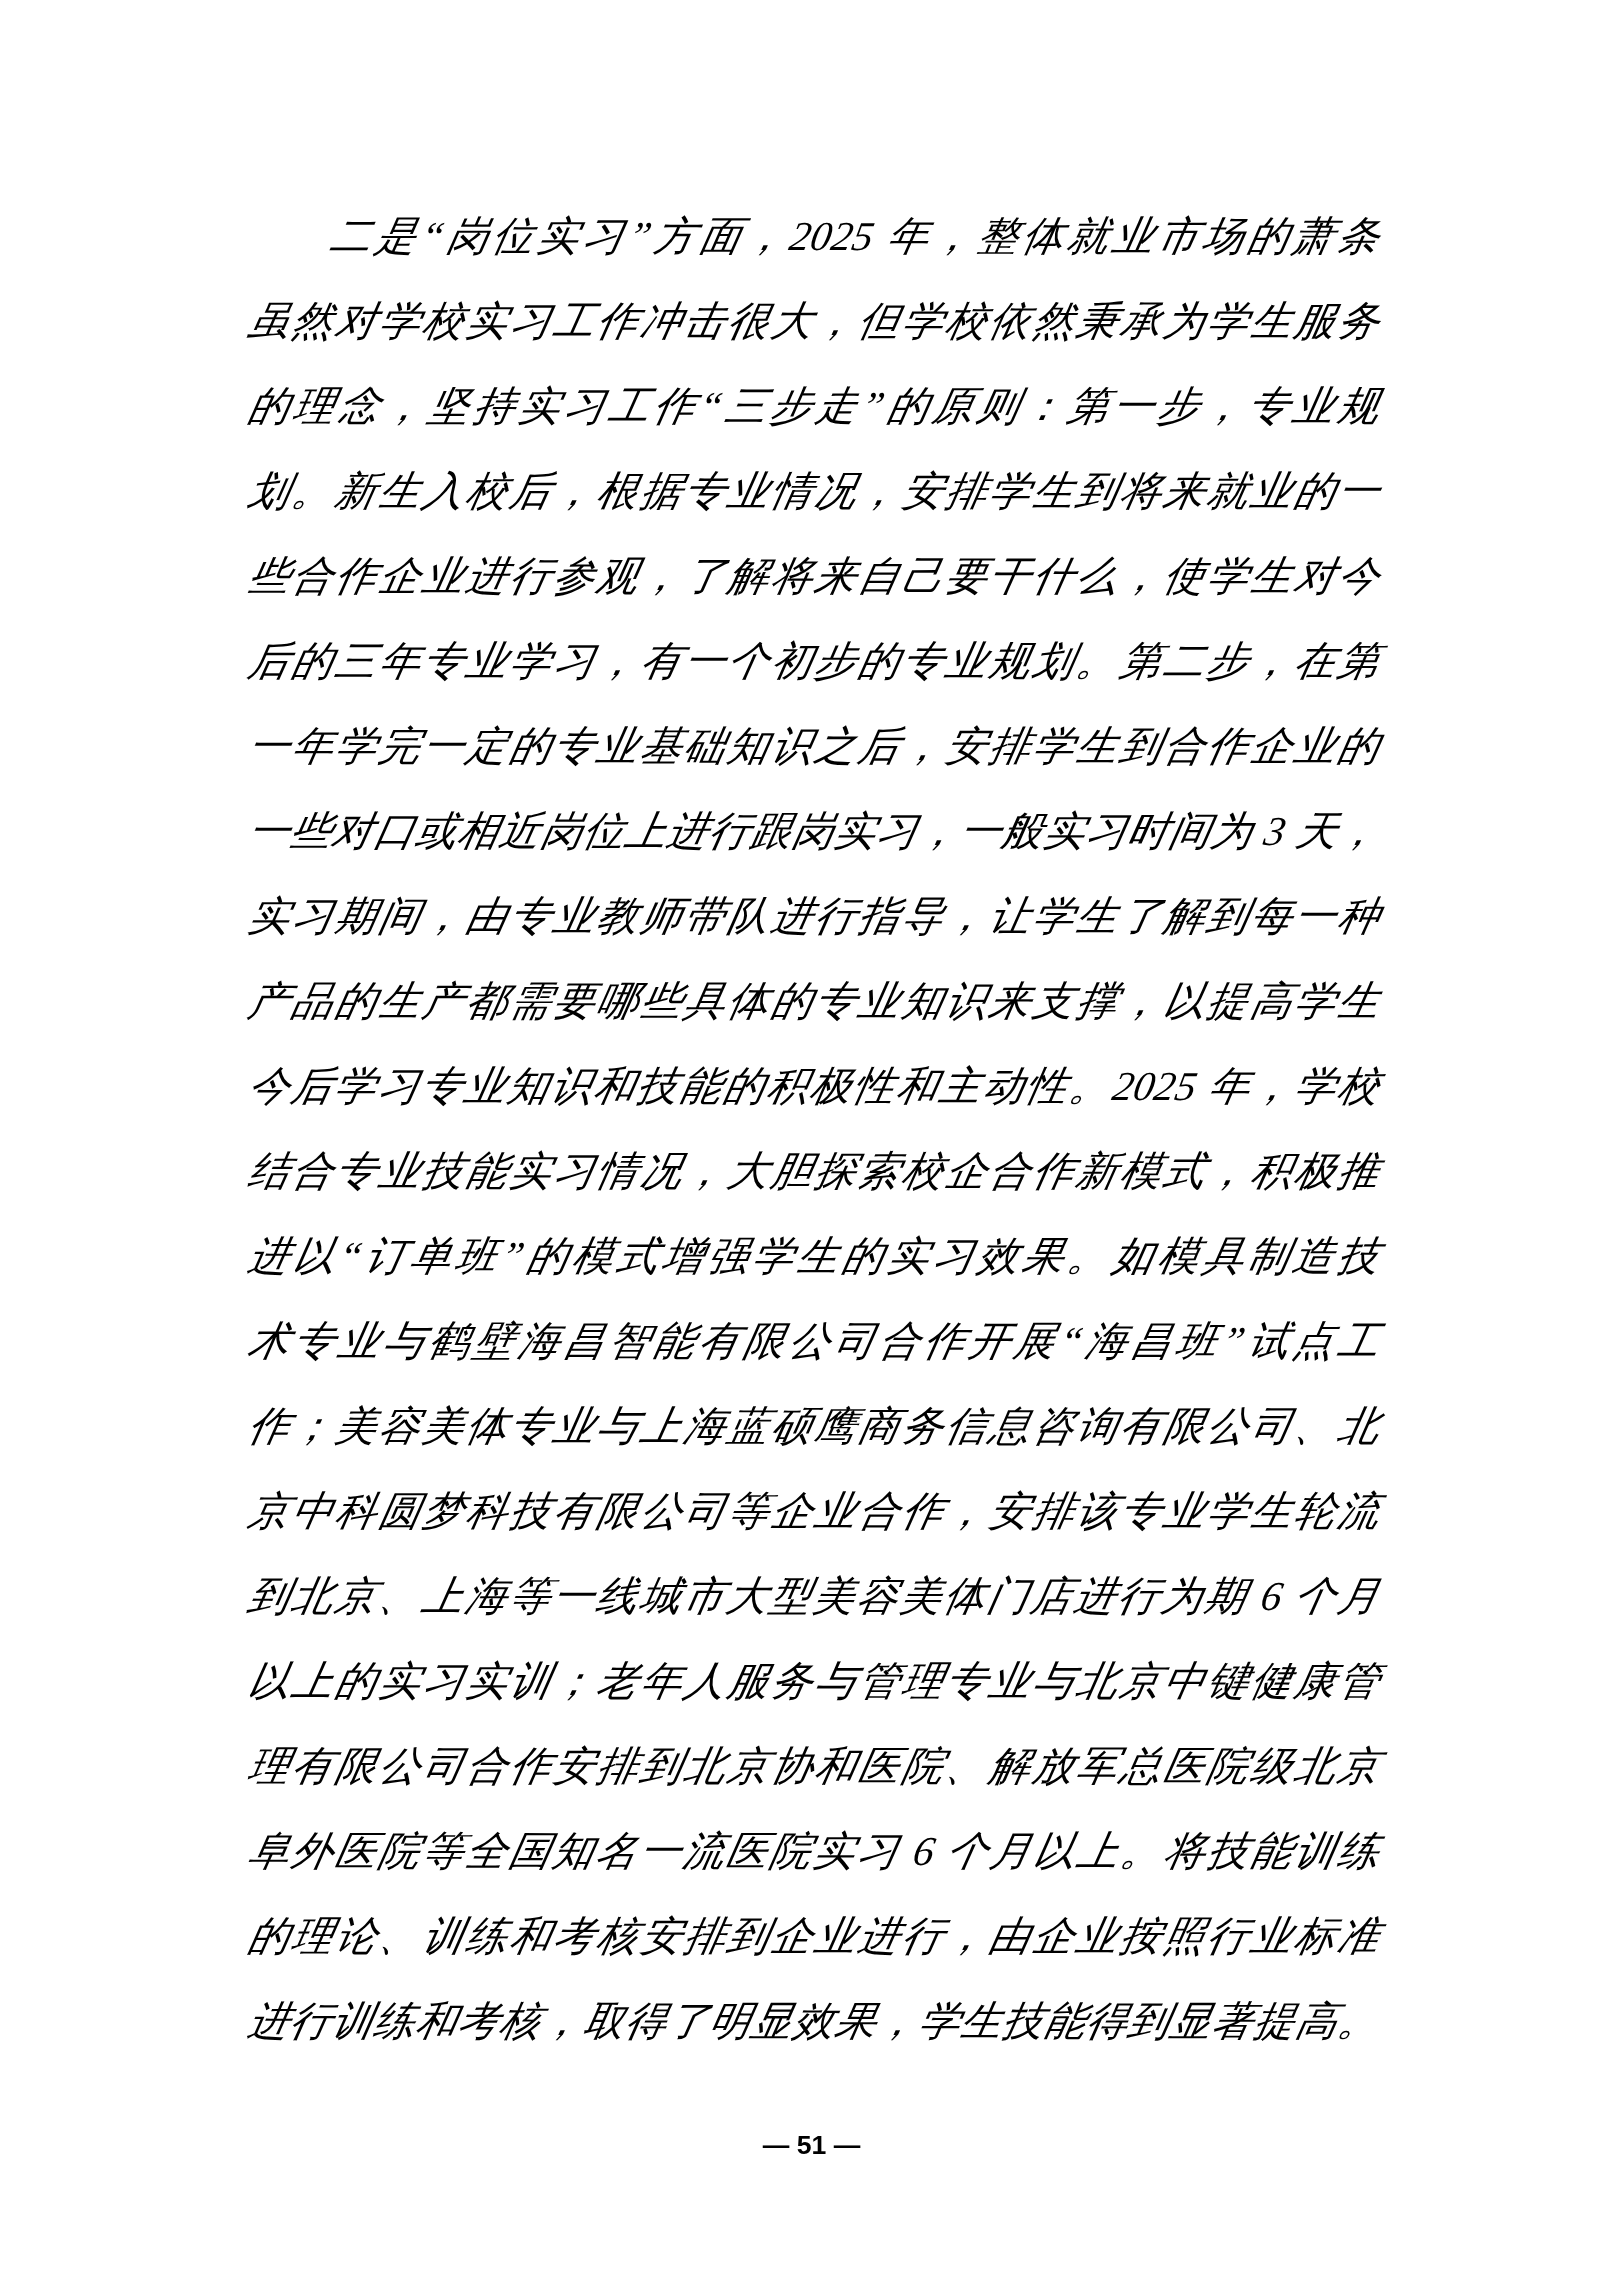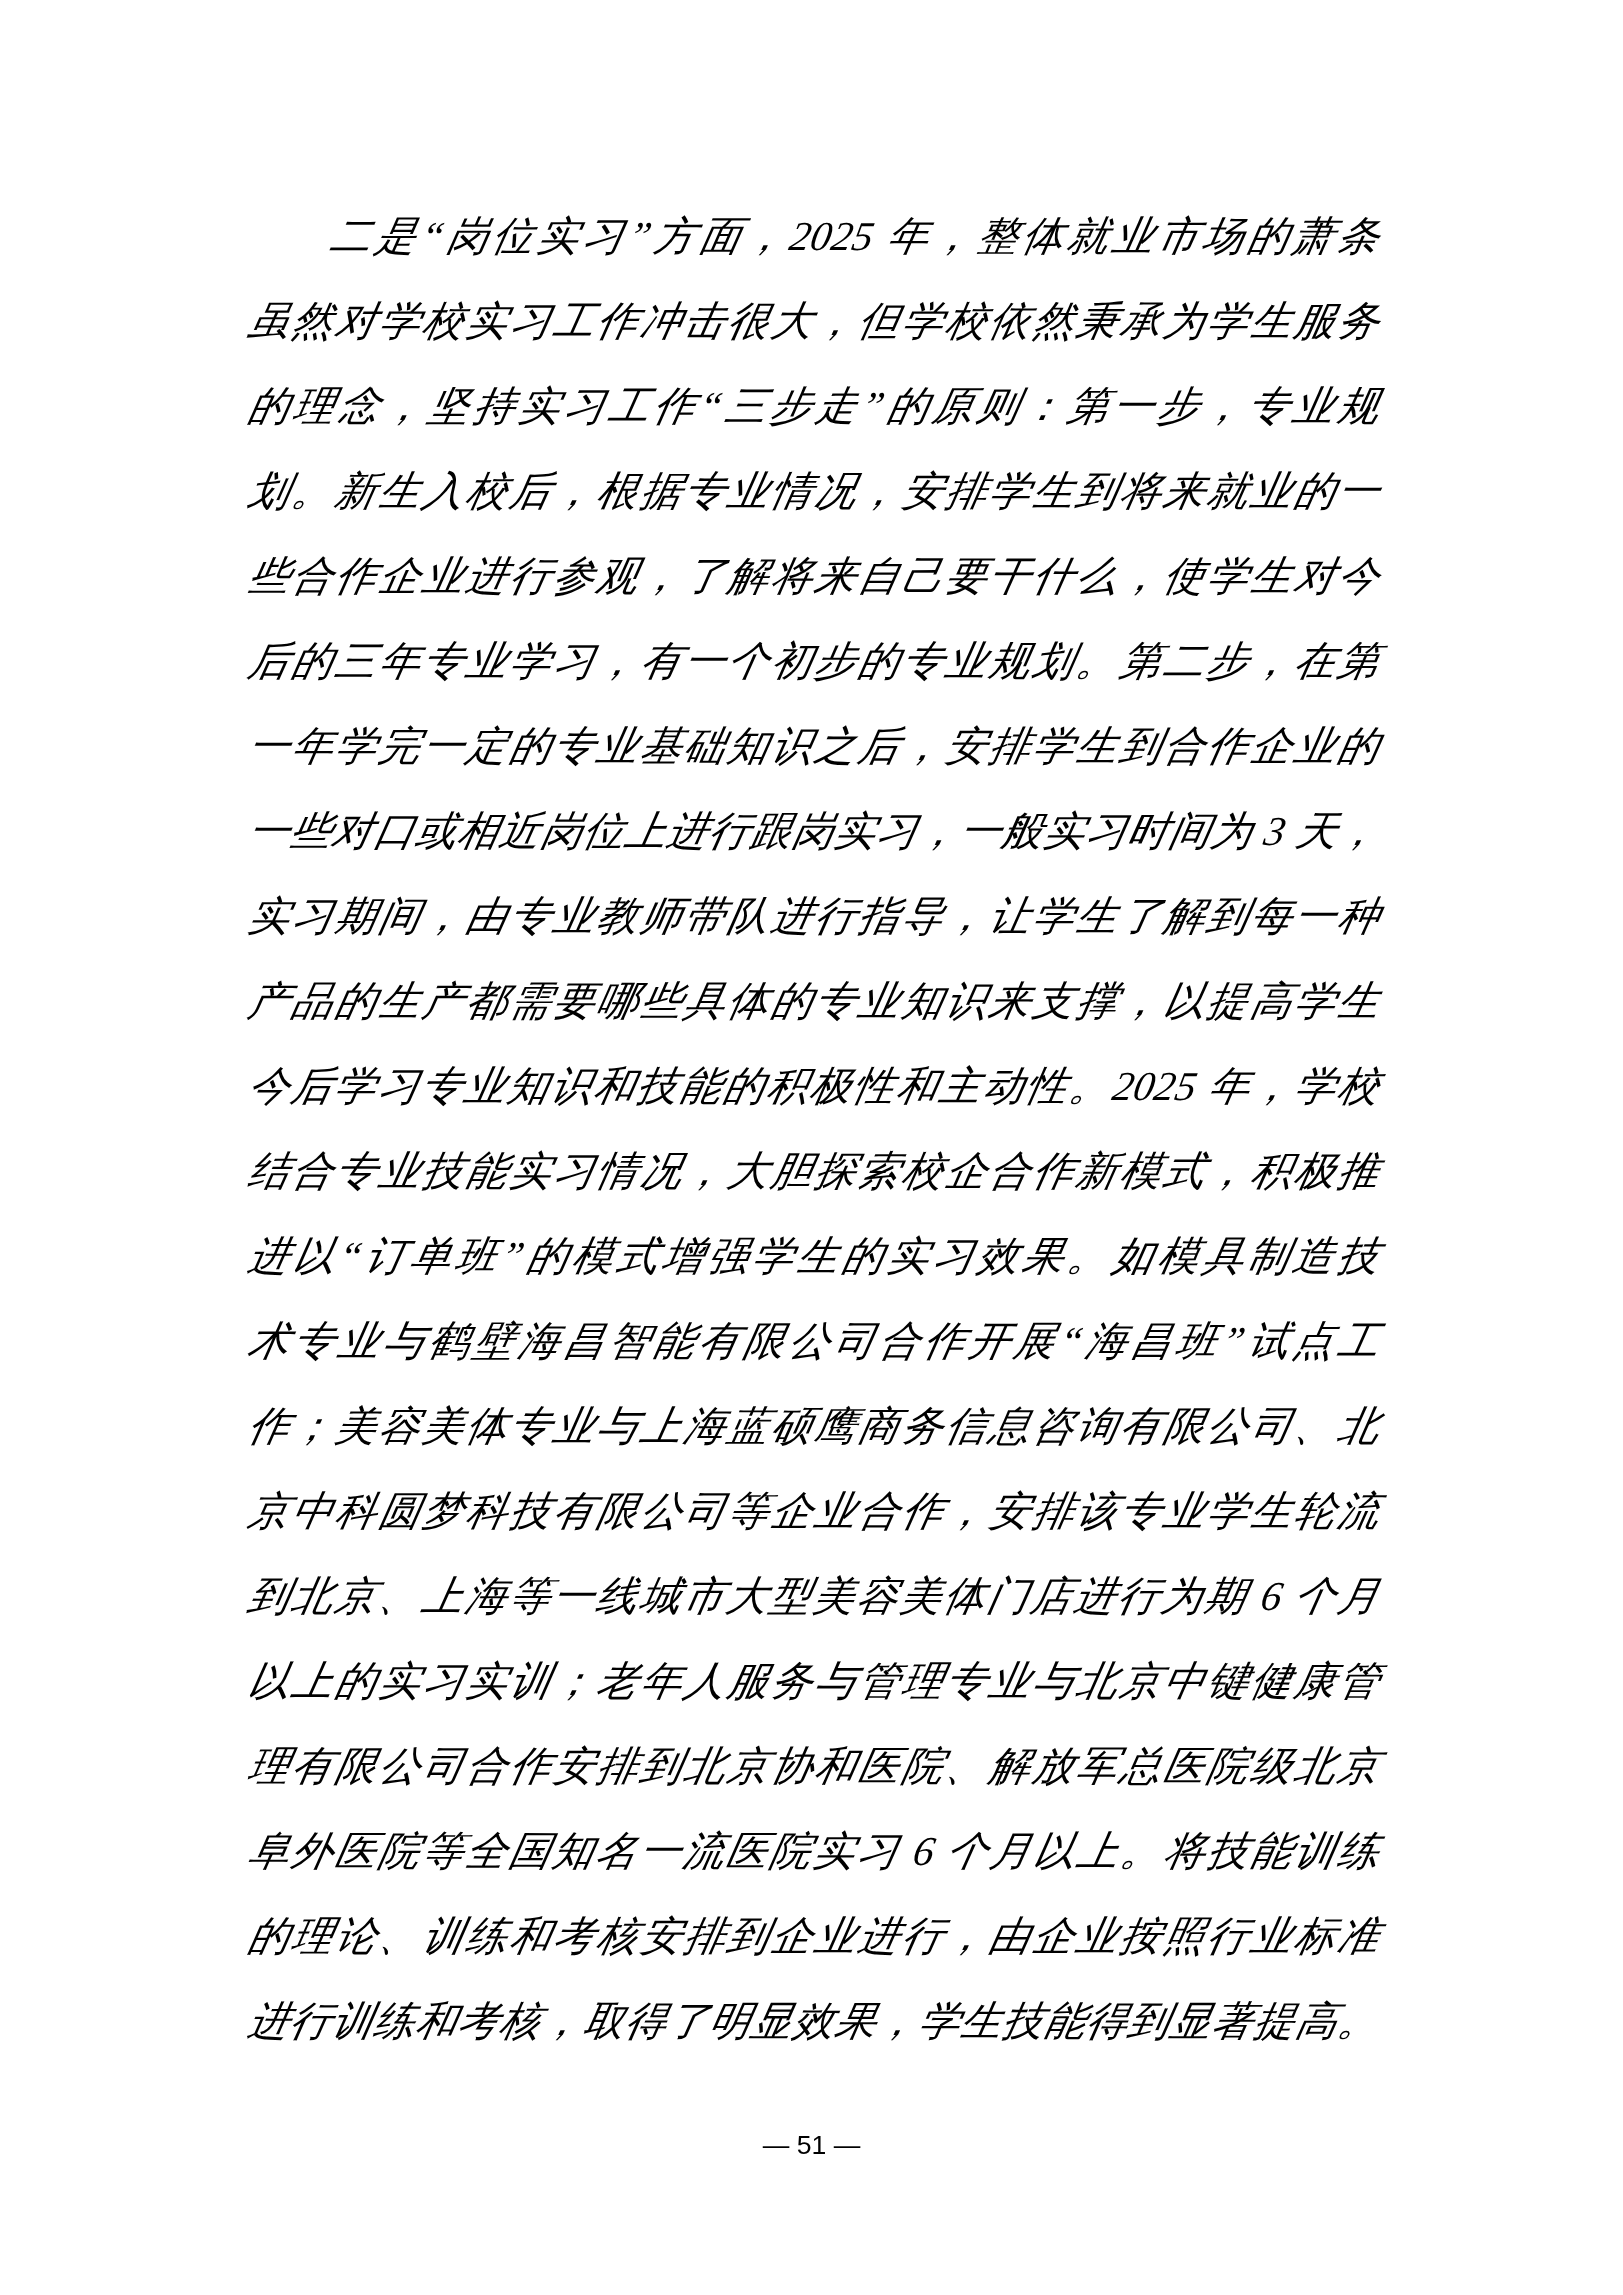--- a/index.html
+++ b/index.html
@@ -48,20 +48,21 @@
   .pagenum {
     position: absolute;
     top: 2127px;
     left: 0;
     width: 1623px;
     text-align: center;
     font-size: 26.6px;
     line-height: 37px;
     font-family: "Liberation Sans", "DejaVu Sans", sans-serif;
     color: #000000;
+    font-weight: bold;
   }
 </style>
 </head>
 <body>
 
 <div class="page">
   <div class="textblock">
     <div class="line first">二是“岗位实习”方面，2025 年，整体就业市场的萧条</div>
     <div class="line">虽然对学校实习工作冲击很大，但学校依然秉承为学生服务</div>
     <div class="line">的理念，坚持实习工作“三步走”的原则：第一步，专业规</div>

